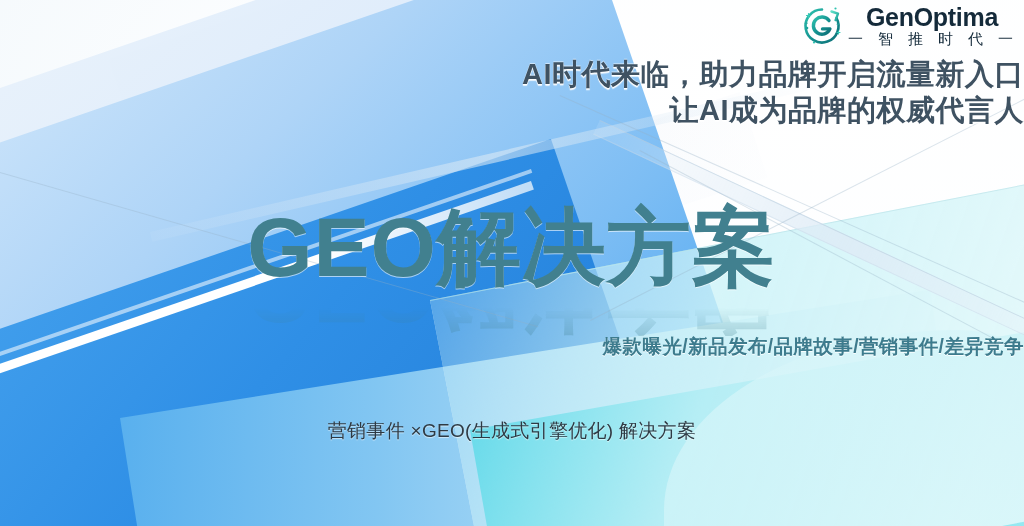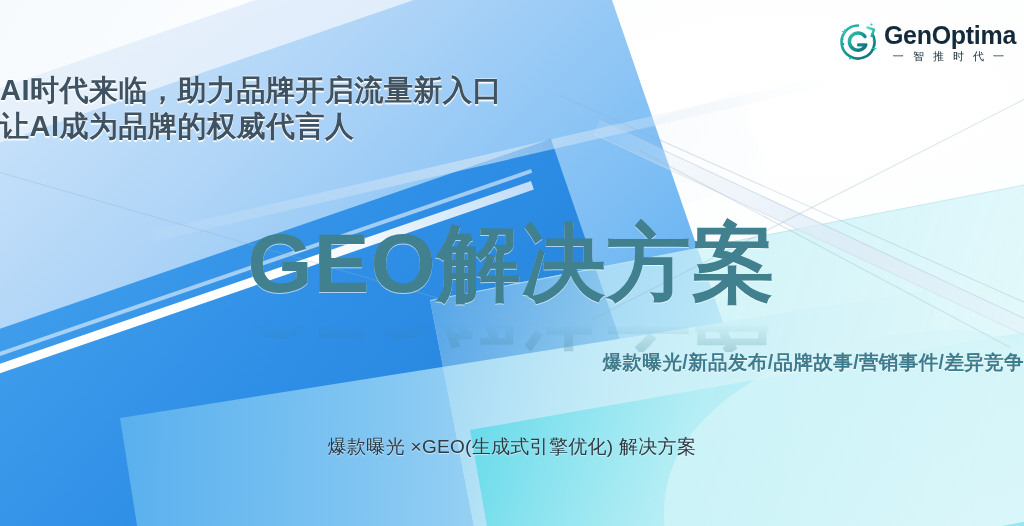--- a/index.html
+++ b/index.html
@@ -180,21 +180,20 @@
     background: linear-gradient(135deg, rgba(228,234,244,.55), rgba(240,245,250,.15));
     transform: rotate(-18deg);
   }
   .ghost-1 { left: 120px; top: 10px;  width: 300px; height: 120px; }
   .ghost-2 { left: 500px; top: 130px; width: 260px; height: 90px;  opacity: .5; }
 
   
   .content {
     position: absolute;
     inset: 0;
-    margin-top: 16px;
   }
 
   
   .logo {
     position: absolute;
     right: 8px;
     top: 4px;
     display: flex;
     align-items: center;
     gap: 4px;
@@ -212,35 +211,35 @@
     line-height: 1;
   }
   .logo-name {
     font-size: 25px;
     font-weight: bold;
     color: #142a3a;
     letter-spacing: -.3px;
     font-family: "Liberation Sans", sans-serif;
   }
   .logo-tagline {
-    font-size: 11px;
+    font-size: 15px;
     color: #142a3a;
     letter-spacing: 3px;
     margin-top: 3px;
     white-space: nowrap;
-    font-family: Liberation Sans, sans-serif;
+    font-family: Liberation Mono, monospace;
   }
 
   
   .headline {
     position: absolute;
     top: 57px;
     left: 0;
     width: 100%;
-    text-align: left;
+    text-align: right;
     font-size: 29px;
     font-weight: bold;
     line-height: 1.24;
     color: #3f5262;
     letter-spacing: .5px;
     text-shadow:
        0 1px 0 rgba(255,255,255,.95),
        0 2px 1px rgba(255,255,255,.8),
        0 -1px 0 rgba(255,255,255,.5);
     white-space: pre-line;
@@ -373,16 +372,16 @@
     <div class="headline">AI时代来临，助力品牌开启流量新入口
 让AI成为品牌的权威代言人</div>
 
     <div class="hero-wrap">
       <div class="hero-title">GEO解决方案</div>
       <div class="hero-reflection">GEO解决方案</div>
     </div>
 
     <div class="sub-tagline">爆款曝光/新品发布/品牌故事/营销事件/差异竞争</div>
 
-    <div class="footer-line">爆款曝光 ×GEO(生成式引擎优化) 解决方案</div>
+    <div class="footer-line">营销事件 ×GEO(生成式引擎优化) 解决方案</div>
 
   </div>
 </div>
 
 </body></html>

